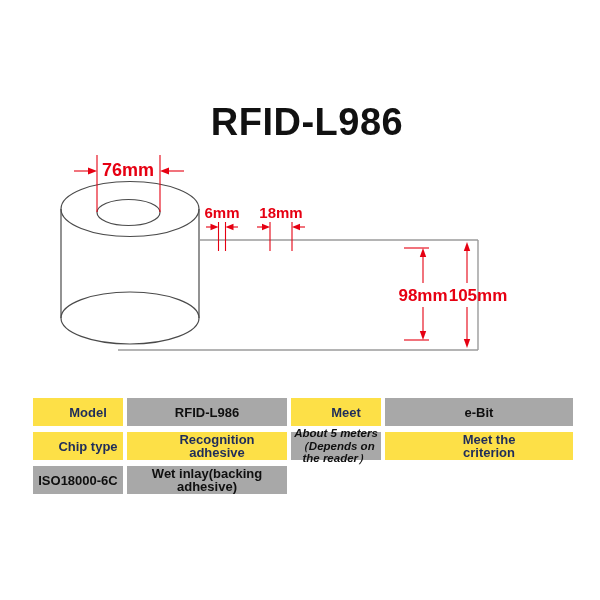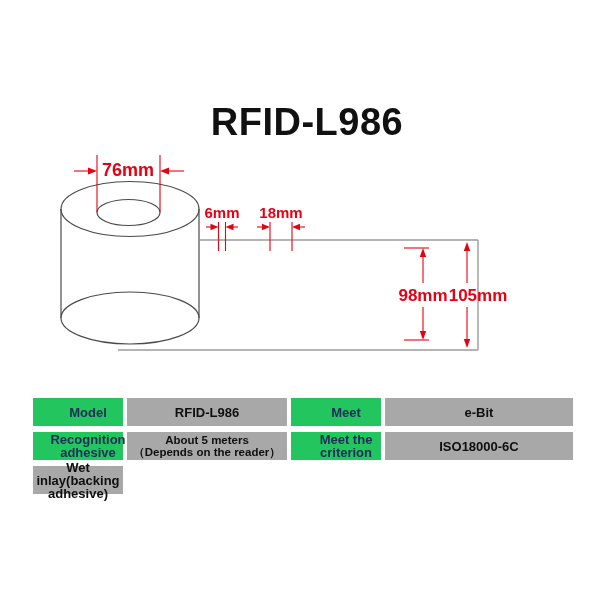--- a/index.html
+++ b/index.html
@@ -18,23 +18,23 @@
     display:grid;
     grid-template-columns:90px 160px 90px 188px;
     grid-auto-rows:28px;
     column-gap:4px;row-gap:6px;
   }
   .cell{
     display:flex;align-items:center;justify-content:center;
     text-align:center;font-weight:bold;font-size:13px;
     line-height:13px;white-space:pre-line;
   }
-  .cell.label{background:#22c55e;color:#1e2c5a;padding-left:20px;}
+  .cell.label{background:#fde047;color:#1e2c5a;padding-left:20px;}
   .cell.value{background:#a8a8a8;color:#0f0f0f;}
-  .cell.small{font-size:11.5px;line-height:12.5px;}
+  .cell.small{font-size:11.5px;line-height:12.5px;font-style:italic;}
   svg text{font-family:"Liberation Sans","DejaVu Sans",sans-serif;font-weight:bold;}
 </style>
 </head>
 <body>
 
 <div class="page-title">RFID-L986</div>
 
 <svg class="diagram" viewBox="0 0 600 235" width="600" height="235">
 
   <g stroke="#9b9b9b" stroke-width="1.4" fill="none">
@@ -101,20 +101,21 @@
     <text x="478" y="161" text-anchor="middle" font-size="17" stroke="none">105mm</text>
   </g>
 </svg>
 
 <div class="spec-table">
   <div class="cell label">Model</div>
   <div class="cell value">RFID-L986</div>
   <div class="cell label">Meet</div>
   <div class="cell value">e-Bit</div>
 
+  <div class="cell label">Chip type</div>
   <div class="cell label">Recognition
 adhesive</div>
   <div class="cell value small">About 5 meters
 （Depends on the reader）</div>
 
   <div class="cell label">Meet the
 criterion</div>
   <div class="cell value">ISO18000-6C</div>
   <div class="cell value">Wet inlay(backing adhesive)</div>
 </div>

